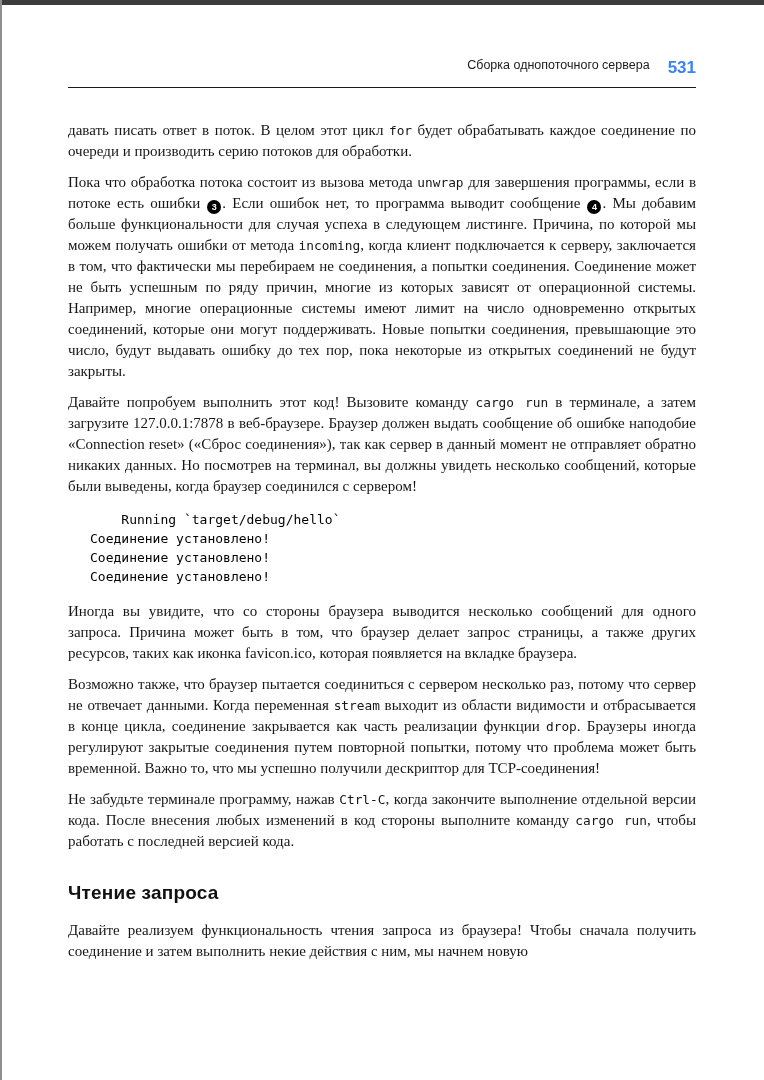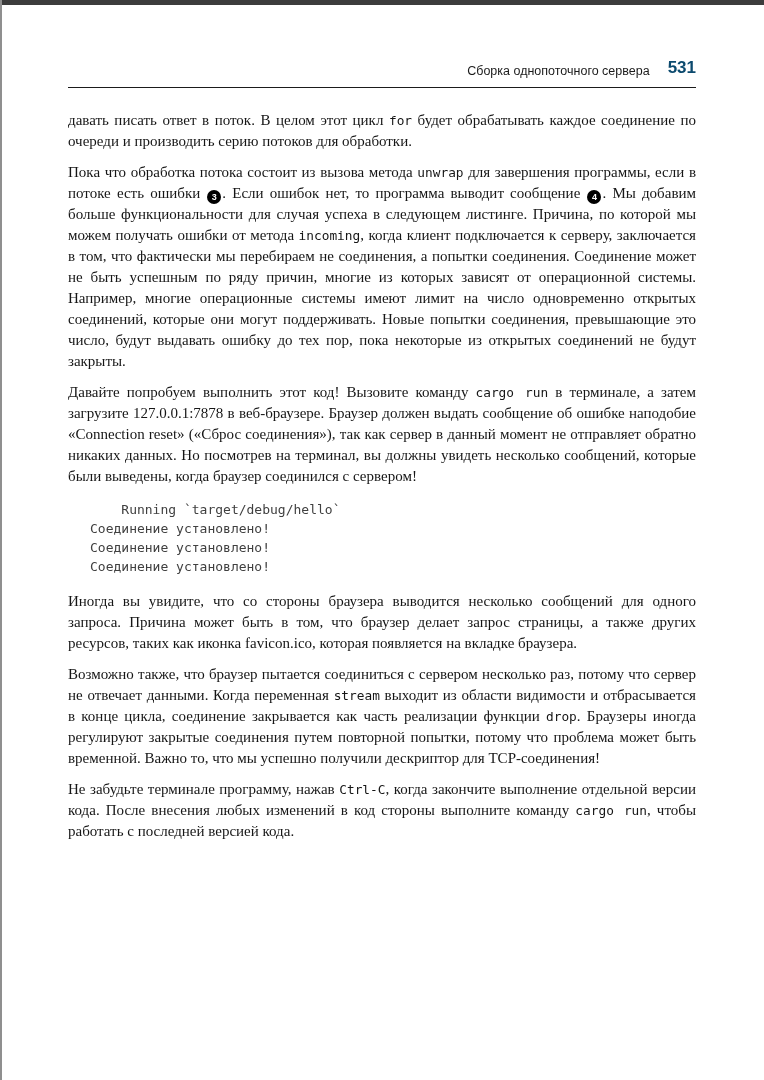--- a/index.html
+++ b/index.html
@@ -19,37 +19,37 @@
     position: absolute; top: 0; left: 0; width: 2px; height: 100%;
     background: #8f8f8f;
   }
   .page {
     position: absolute; inset: 0;
     padding: 58px 68px 0 68px;
   }
   .running-head {
     display: flex;
     justify-content: flex-end;
-    align-items: flex-end;
+    align-items: flex-start;
     gap: 18px;
     padding-bottom: 9px;
     border-bottom: 1.5px solid #1b1b1b;
   }
   .rh-title {
     font-family: "Liberation Sans", sans-serif;
     font-size: 12.5px;
     color: #1b1b1b;
   }
   .rh-num {
     font-family: "Liberation Sans", sans-serif;
     font-size: 17px;
     font-weight: bold;
-    color: #0c4a6e;
+    color: #3b82f6;
   }
-  .content { margin-top: 22px; }
+  .content { margin-top: 32px; }
   p.body {
     font-size: 15px;
     line-height: 21px;
     text-align: justify;
     margin-bottom: 10px;
     hyphens: auto;
   }
   .seg-code {
     font-family: "DejaVu Sans Mono", "Liberation Mono", monospace;
     font-size: 12.8px;
@@ -67,21 +67,21 @@
     text-align: center;
     vertical-align: -2px;
     margin: 0 1px;
   }
   pre.code-block {
     font-family: "DejaVu Sans Mono", "Liberation Mono", monospace;
     font-size: 13px;
     line-height: 19px;
     white-space: pre;
     margin: 13px 0 15px 22px;
-    color: #404040;
+    color: #000000;
   }
   h2.section {
     font-family: "Liberation Sans", sans-serif;
     font-size: 19px;
     font-weight: bold;
     color: #101010;
     margin: 30px 0 16px 0;
     letter-spacing: 0.2px;
   }
 </style>
@@ -110,17 +110,19 @@
 Соединение установлено!
 Соединение установлено!
 Соединение установлено!</pre>
 
     <p class="body"><span class="seg-text">Иногда вы увидите, что со стороны браузера выводится несколько сообщений для одного запроса. Причина может быть в том, что браузер делает запрос страницы, а также других ресурсов, таких как иконка favicon.ico, которая появляется на вкладке браузера.</span></p>
 
     <p class="body"><span class="seg-text">Возможно также, что браузер пытается соединиться с сервером несколько раз, потому что сервер не отвечает данными. Когда переменная </span><span class="seg-code">stream</span><span class="seg-text"> выходит из области видимости и отбрасывается в конце цикла, соединение закрывается как часть реализации функции </span><span class="seg-code">drop</span><span class="seg-text">. Браузеры иногда регулируют закрытые соединения путем повторной попытки, потому что проблема может быть временной. Важно то, что мы успешно получили дескриптор для TCP-соединения!</span></p>
 
     <p class="body"><span class="seg-text">Не забудьте терминале программу, нажав </span><span class="seg-code">Ctrl-C</span><span class="seg-text">, когда закончите выполнение отдельной версии кода. После внесения любых изменений в код стороны выполните команду </span><span class="seg-code">cargo run</span><span class="seg-text">, чтобы работать с последней версией кода.</span></p>
 
+    <h2 class="section">Чтение запроса</h2>
 
+    <p class="body"><span class="seg-text">Давайте реализуем функциональность чтения запроса из браузера! Чтобы сначала получить соединение и затем выполнить некие действия с ним, мы начнем новую</span></p>
 
   </main>
 
 </div>
 
 </body></html>

